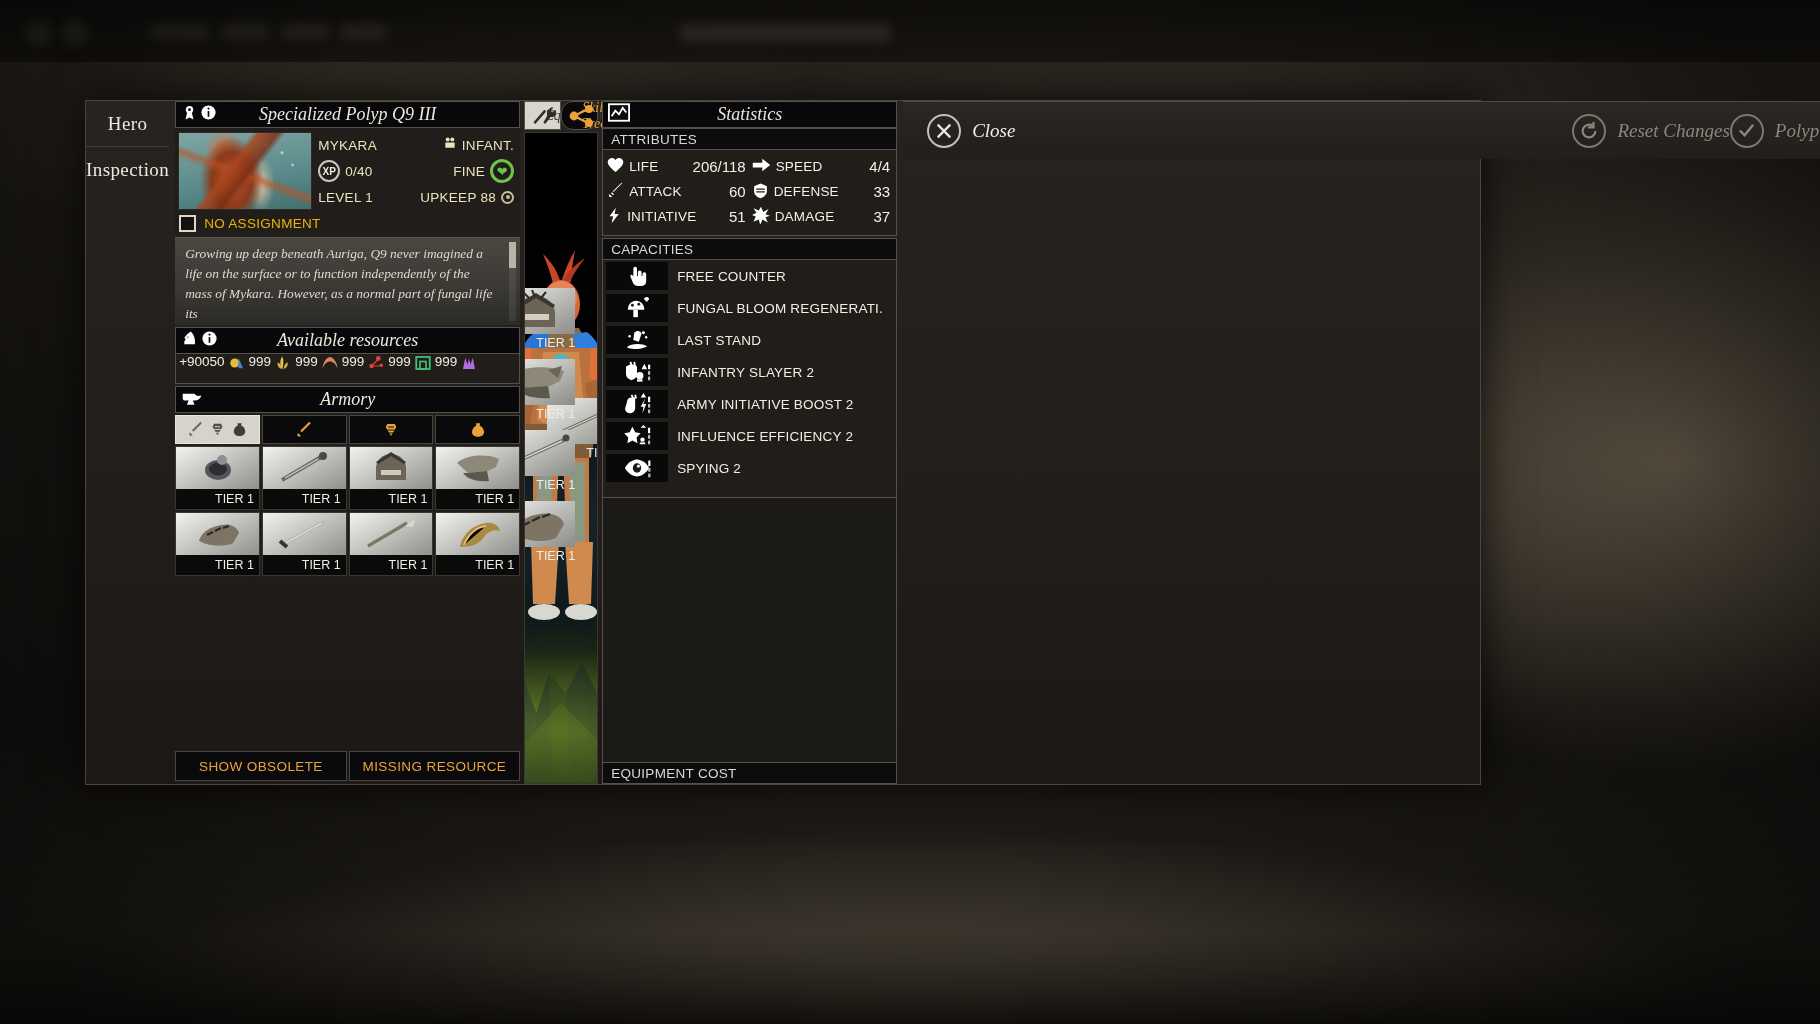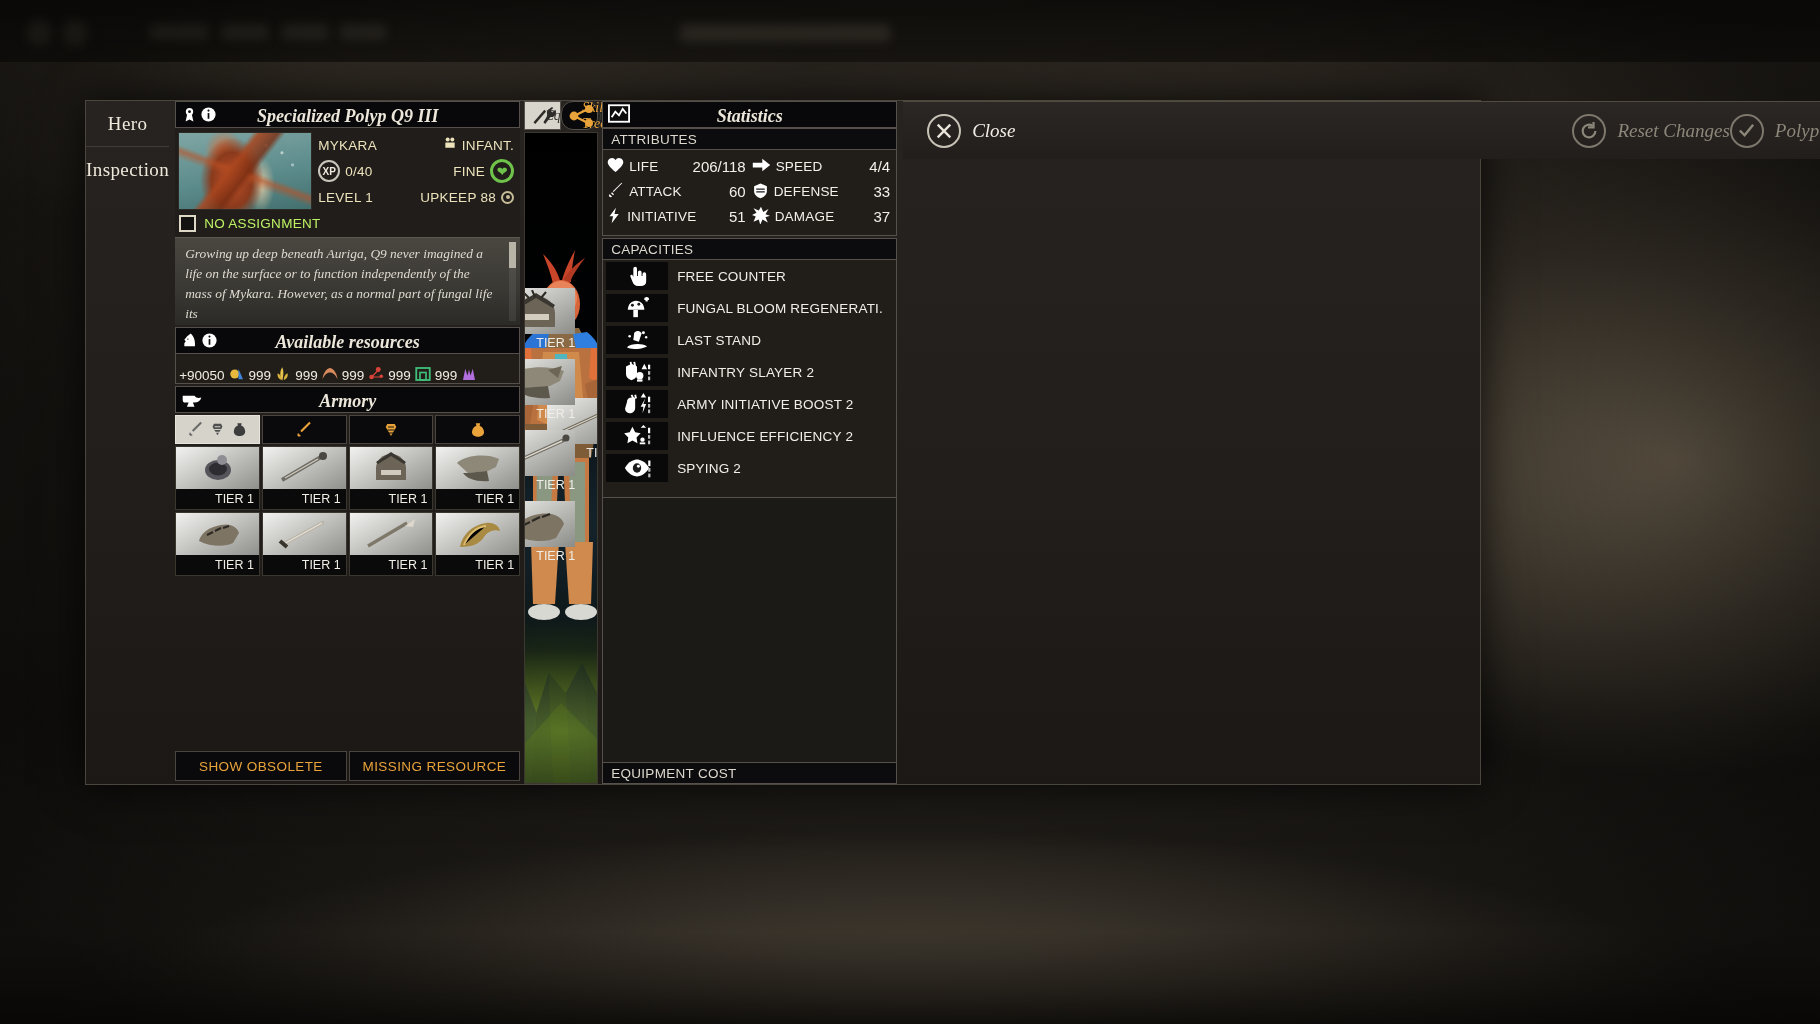--- a/index.html
+++ b/index.html
@@ -52,23 +52,22 @@
     color: #efe9dc; font-size: 19px;
     font-family: "Liberation Serif", serif;
     letter-spacing: .4px;
     border-bottom: 1px solid rgba(120,112,96,.35);
   }
   .window-body { flex: 1; display: flex; padding: 0 6px; gap: 4px; min-height: 0; }
 
   
   .sec-head {
     height: 27px; background:#08080a;
-    display:flex; align-items:flex-end; position:relative;
+    display:flex; align-items:center; position:relative;
     border: 1px solid #55504a;
-    font-weight: bold;
   }
   .sec-head .hicons { display:flex; align-items:center; gap:2px; padding-left:5px; z-index:2; }
   .sec-head .htitle {
     position:absolute; left:0; right:0; text-align:center;
     font-family:"Liberation Serif", serif; font-style: italic;
     font-size:18px; color:#ece7da;
   }
   .sub-head {
     height:22px; background:#0c0c0e; color:#ddd8cd; font-size:13.5px;
     display:flex; align-items:center; padding-left:8px;
@@ -112,40 +111,40 @@
     display:flex;align-items:center;justify-content:center;
     color:#6fc24a;font-size:13px;
   }
   .upkeep-dot{
     width:13px;height:13px;border-radius:50%;border:2px solid #c7bd97;
     display:inline-block; position:relative;
   }
   .upkeep-dot:after{content:"";position:absolute;inset:2.5px;border-radius:50%;background:#c7bd97;}
   .assign-row { display:flex; align-items:center; gap:8px; padding:5px 0 5px 4px; }
   .chk { width:17px;height:17px;border:2px solid #ddd7c6; background:#141210; }
-  .assign-label { color:#bef264; font-size:13.5px; letter-spacing:.3px; }
+  .assign-label { color:#eab308; font-size:13.5px; letter-spacing:.3px; }
 
   .hero-desc {
     position:relative;
     height:88px; overflow:hidden;
     background: linear-gradient(180deg,#4a4741 0%, #3a3833 60%, #2c2a26 100%);
     border-top:1px solid #5d584f;
     padding:6px 22px 0 10px;
   }
   .hero-desc p {
     color:#dfdbd2; font-size:13.4px; line-height:20px;
     font-family:"Liberation Serif", serif; font-style:italic;
   }
   .scroll-track{
     position:absolute; right:4px; top:4px; width:7px; bottom:4px; background:rgba(255,255,255,.08);
   }
   .scroll-thumb{ position:absolute; right:4px; top:4px; width:7px; height:26px; background:#b9b4a8; }
 
   .res-row {
-    display:flex; align-items:flex-end; gap:3px; height:30px;
+    display:flex; align-items:flex-start; gap:3px; height:30px;
     padding-left:3px; background:#211e1a;
     border-left:1px solid #55504a; border-right:1px solid #55504a; border-bottom:1px solid #55504a;
   }
   .res-val { color:#f0ece2; font-size:13.5px; }
   .res-ico { width:18px; height:18px; display:inline-block; }
 
   .armory-tabs { display:flex; gap:2px; margin-top:2px; }
   .atab {
     flex:1; height:29px; background:#0a0a0c; border:1px solid #4a463f;
     display:flex; align-items:center; justify-content:center; gap:5px;

